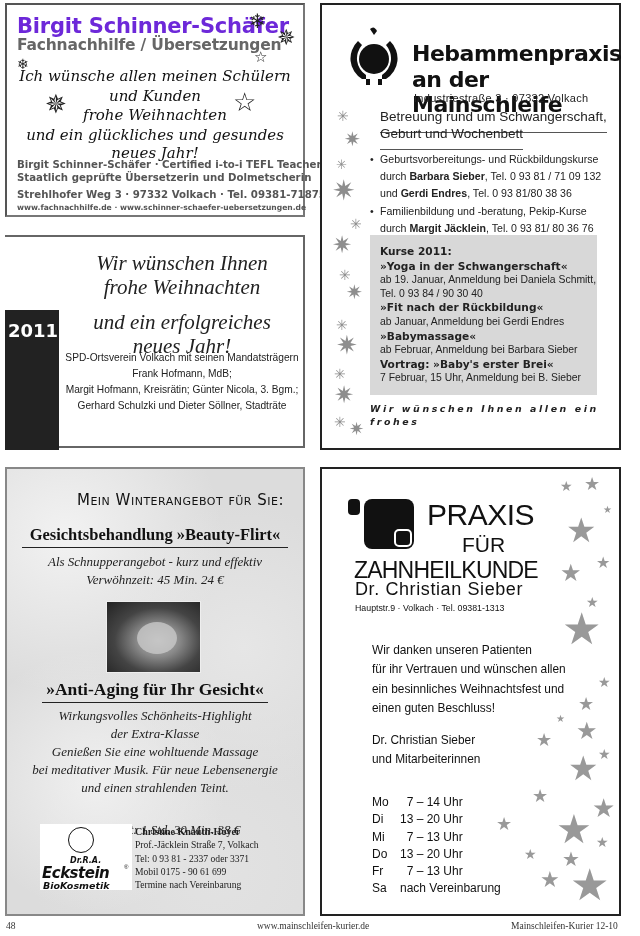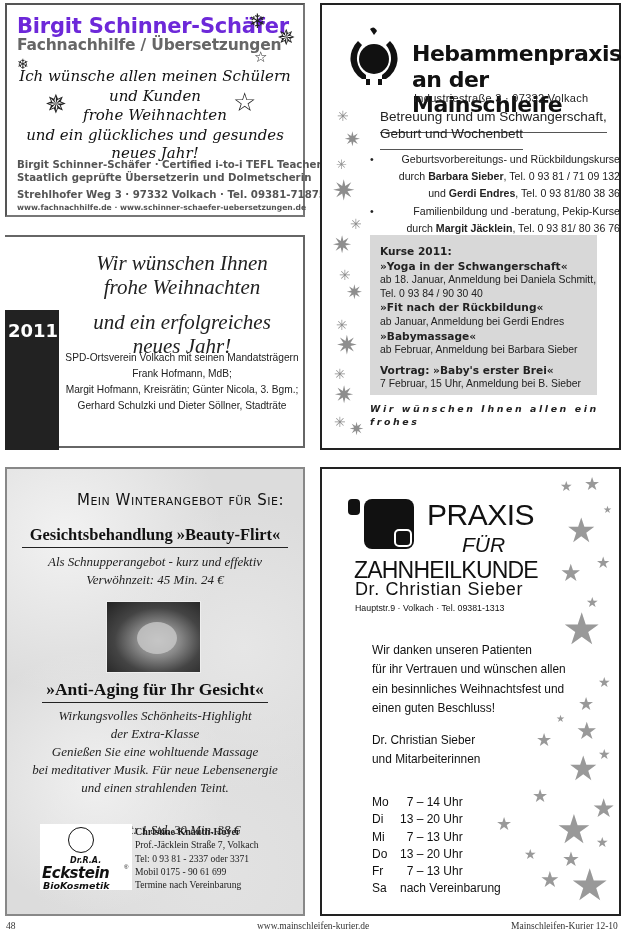--- a/index.html
+++ b/index.html
@@ -25,21 +25,21 @@
   #ad2 .wish { position:absolute; left:56px; width:242px; text-align:center; font-family:"Liberation Serif", serif; font-style:italic; font-size:21px; color:#222; }
   #ad2 .info { position:absolute; left:56px; top:113px; width:242px; text-align:center; font-size:10.2px; line-height:16px; color:#222; font-family:"Liberation Sans", sans-serif; }
 
   
   #ad3 { left:320px; top:3px; width:301px; height:447px; border:2px solid #222; }
   #ad3 .logo { position:absolute; left:22px; top:22px; width:60px; height:62px; }
   #ad3 .t1 { position:absolute; left:90px; top:36px; font-weight:bold; font-size:22px; font-family:"DejaVu Sans", sans-serif; letter-spacing:-0.5px; color:#111; }
   #ad3 .t2 { position:absolute; left:90px; top:62px; font-weight:bold; font-size:22px; font-family:"DejaVu Sans", sans-serif; letter-spacing:-0.5px; color:#111; }
   #ad3 .addr { position:absolute; left:92px; top:87px; font-size:11px; color:#222; letter-spacing:0.3px; }
   #ad3 .sub { position:absolute; left:58px; font-size:13.5px; color:#222; border-bottom:1.5px solid #555; padding-bottom:8px; }
-  #ad3 .bullets { position:absolute; left:48px; top:146px; width:250px; font-size:10.6px; line-height:17.2px; color:#222;text-align:right; }
+  #ad3 .bullets { position:absolute; left:48px; top:146px; width:250px; font-size:10.6px; line-height:17.2px; color:#222; }
   #ad3 .bullets .li { position:relative; padding-left:10px; }
   #ad3 .bullets .li::before { content:"•"; position:absolute; left:0; }
   #ad3 .kurse { position:absolute; left:48px; top:230px; width:227px; height:160px; background:#d8d8d8; box-sizing:border-box; padding:10px 0 0 10px; font-size:10.4px; line-height:13.6px; color:#222; }
   #ad3 .kurse b { font-family:"DejaVu Sans", sans-serif; font-size:10.6px; }
   #ad3 .closing { position:absolute; left:48px; top:398px; width:230px; font-size:9.4px; font-weight:bold; font-style:italic; color:#222; line-height:12.5px; font-family:"DejaVu Sans", sans-serif; }
 
   
   #ad4 { left:5px; top:467px; width:300px; height:449px; border:2px solid #888;
          background:
            radial-gradient(circle at 20% 15%, #f2f2f2 0, transparent 35%),
@@ -61,21 +61,21 @@
   #ad4 .eck .tri { position:absolute; left:28px; top:3px; width:26px; height:26px; border:1.5px solid #111; border-radius:50%; box-sizing:border-box; }
   #ad4 .contact { position:absolute; left:128px; top:356px; font-family:"Liberation Serif", serif; font-size:9.6px; line-height:13.3px; color:#222; }
   #ad4 .contact .n { font-weight:bold; font-size:10px; }
 
   
   #ad5 { left:320px; top:467px; width:301px; height:449px; border:2px solid #222; }
   #ad5 .logo-dot { position:absolute; left:26px; top:30px; width:12px; height:16px; background:#111; border-radius:4px; }
   #ad5 .logo-sq { position:absolute; left:42px; top:30px; width:50px; height:50px; background:#111; border-radius:8px; }
   #ad5 .logo-sq .in { position:absolute; left:30px; top:30px; width:18px; height:18px; border:2px solid #fff; border-radius:5px; box-sizing:border-box; background:#111; }
   #ad5 .praxis { position:absolute; left:105px; top:29px; font-size:30px; color:#111; letter-spacing:-0.5px; }
-  #ad5 .fur { position:absolute; left:140px; top:64px; font-size:21px; color:#111;font-style:italic; }
+  #ad5 .fur { position:absolute; left:140px; top:64px; font-size:21px; color:#111; }
   #ad5 .zahn { position:absolute; left:32px; top:88px; font-size:23px; color:#111; letter-spacing:-0.8px; }
   #ad5 .dr { position:absolute; left:33px; top:110px; font-size:18px; color:#111; letter-spacing:0.6px; }
   #ad5 .addr { position:absolute; left:33px; top:134px; font-size:8.8px; color:#111; }
   #ad5 .msg { position:absolute; left:50px; top:172px; font-size:11.9px; line-height:19.4px; color:#111; }
   #ad5 .sign { position:absolute; left:50px; top:262px; font-size:11.9px; line-height:19.4px; color:#111; }
   #ad5 .hours { position:absolute; left:50px; top:325px; font-size:12px; line-height:17.3px; color:#111; }
   #ad5 .hours .row { display:flex; }
   #ad5 .hours .day { width:28px; }
   #ad5 .hours .time { white-space:pre; }
 
@@ -157,27 +157,27 @@
     </div>
     <div class="li">
       <div><span>Familienbildung und -beratung, Pekip-Kurse</span></div>
       <div><span>durch </span><b>Margit Jäcklein</b><span>, Tel. 0 93 81/ 80 36 76</span></div>
     </div>
   </div>
 
   <div class="kurse">
     <div><b>Kurse 2011:</b></div>
     <div style="margin-top:1px"><b>»Yoga in der Schwangerschaft«</b></div>
-    <div>ab 18. Januar, Anmeldung bei Daniela Schmitt,</div>
+    <div>ab 19. Januar, Anmeldung bei Daniela Schmitt,</div>
     <div>Tel. 0 93 84 / 90 30 40</div>
     <div style="margin-top:1px"><b>»Fit nach der Rückbildung«</b></div>
     <div>ab Januar, Anmeldung bei Gerdi Endres</div>
     <div style="margin-top:1px"><b>»Babymassage«</b></div>
     <div>ab Februar, Anmeldung bei Barbara Sieber</div>
-    <div style="margin-top:7px"><b>Vortrag: »Baby's erster Brei«</b></div>
+    <div style="margin-top:1px"><b>Vortrag: »Baby's erster Brei«</b></div>
     <div>7 Februar, 15 Uhr, Anmeldung bei B. Sieber</div>
   </div>
 
   <div class="closing">
     <div style="letter-spacing:2.6px;">Wir wünschen Ihnen allen ein frohes</div>
   </div>
 </div>
 
 <div class="ad" id="ad4">
   <div class="title">Mein Winterangebot für Sie:</div>

